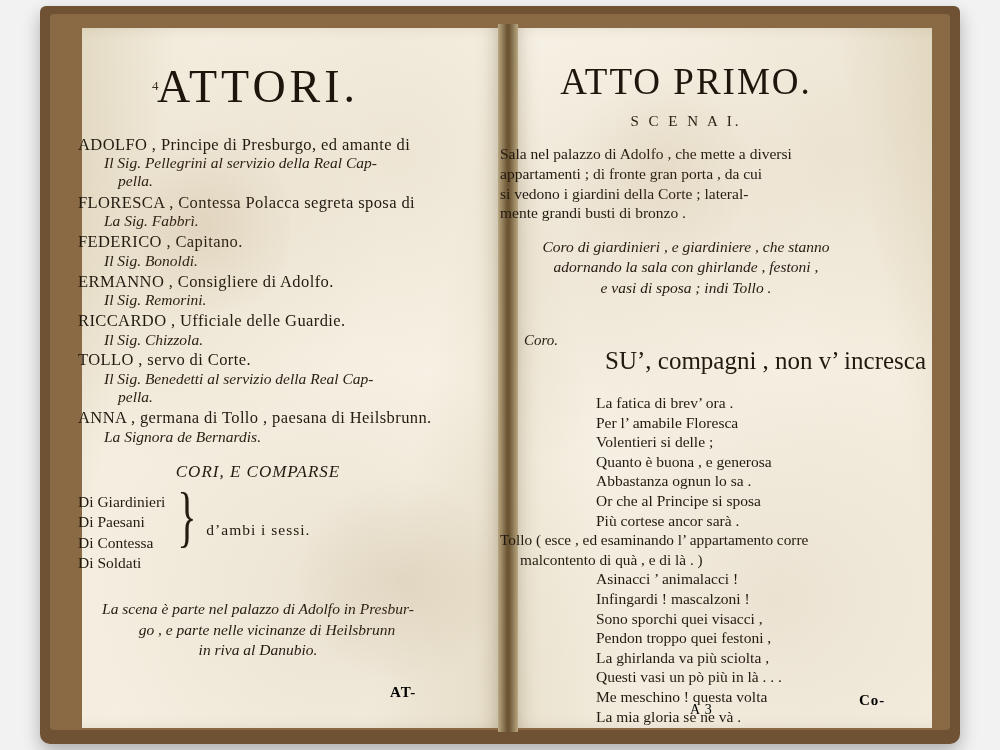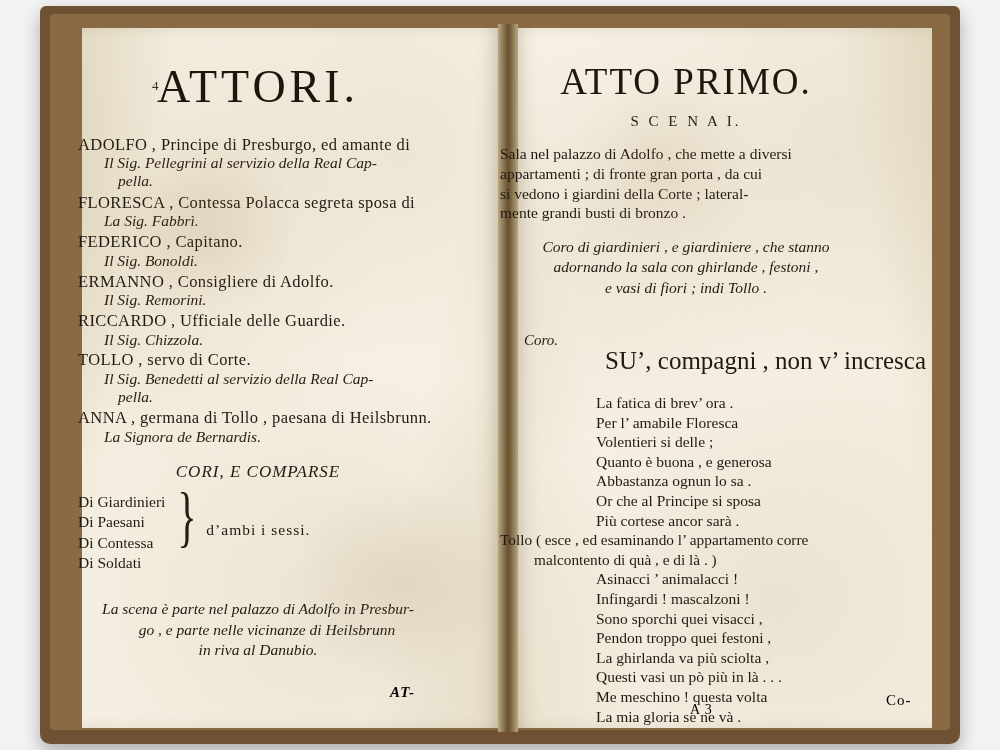--- a/index.html
+++ b/index.html
@@ -307,74 +307,74 @@
       <span class="brace-label">d’ambi i sessi.</span>
     </div>
 
     <div class="scena-note">
       <span>La scena è parte nel palazzo di Adolfo in Presbur-</span>
       <span class="l2">go , e parte nelle vicinanze di Heilsbrunn</span>
       <span class="l3">in riva al Danubio.</span>
     </div>
   </div>
 
-  <div class="catchword" style="left:390px; top:684px;font-style:italic;">AT-</div>
+  <div class="catchword" style="left:390px; top:684px;">AT-</div>
 
   <div class="col col-right">
     <h1 class="title title-right">ATTO PRIMO.</h1>
     <div class="scene-head">S C E N A   I.</div>
 
     <div class="stage-dir">
       <div>Sala nel palazzo di Adolfo , che mette a diversi</div>
       <div>appartamenti ; di fronte gran porta , da cui</div>
       <div>si vedono i giardini della Corte ; lateral-</div>
       <div>mente grandi busti di bronzo .</div>
     </div>
 
     <div class="stage-dir-italic">
       <div>Coro di giardinieri , e giardiniere , che stanno</div>
       <div>adornando la sala con ghirlande , festoni ,</div>
-      <div>e vasi di fiori ; indi Tollo .</div>
+      <div>e vasi di sposa ; indi Tollo .</div>
     </div>
 
     <div class="verse-block">
 
       <div class="vline indent1">
         <span class="speaker">Coro.</span>
         <span class="dropcap">SU’, compagni , non v’ incresca</span>
       </div>
 
       <div class="vline indent2">La fatica di brev’ ora .</div>
       <div class="vline indent2">Per l’ amabile Floresca</div>
       <div class="vline indent2">Volentieri si delle ;</div>
       <div class="vline indent2">Quanto è buona , e generosa</div>
       <div class="vline indent2">Abbastanza ognun lo sa .</div>
       <div class="vline indent2">Or che al Principe si sposa</div>
       <div class="vline indent2">Più cortese ancor sarà .</div>
 
       <div class="vline stage-inline">Tollo ( esce , ed esaminando l’ appartamento corre</div>
-      <div class="vline stage-inline" style="padding-left:34px;">malcontento di quà , e di là . )</div>
+      <div class="vline stage-inline" style="padding-left:20px;">malcontento di quà , e di là . )</div>
 
       <div class="vline indent2">Asinacci ’ animalacci !</div>
       <div class="vline indent2">Infingardi ! mascalzoni !</div>
       <div class="vline indent2">Sono sporchi quei visacci ,</div>
       <div class="vline indent2">Pendon troppo quei festoni ,</div>
       <div class="vline indent2">La ghirlanda va più sciolta ,</div>
       <div class="vline indent2">Questi vasi un pò più in là . . .</div>
       <div class="vline indent2">Me meschino ! questa volta</div>
       <div class="vline indent2">La mia gloria se ne và .</div>
 
       <div class="vline indent1">
         <span class="speaker">Coro.</span>
         
       </div>
 
     </div>
   </div>
 
   <div class="sig" style="left:690px; top:702px;">A 3</div>
 
-  <div class="catchword" style="left:886px; top:692px; font-weight:normal;">Co-</div>
+  <div class="catchword" style="left:859px; top:692px; font-weight:bold;">Co-</div>
 
   <div class="stain" style="left:120px; top:120px; width:170px; height:210px; background:radial-gradient(circle, rgba(150,112,55,0.13), rgba(0,0,0,0) 70%);"></div>
   <div class="stain" style="left:560px; top:80px; width:200px; height:180px; background:radial-gradient(circle, rgba(150,112,55,0.10), rgba(0,0,0,0) 70%);"></div>
   <div class="stain" style="left:300px; top:470px; width:200px; height:220px; background:radial-gradient(circle, rgba(140,104,50,0.12), rgba(0,0,0,0) 70%);"></div>
 </div>
 
 </body></html>

